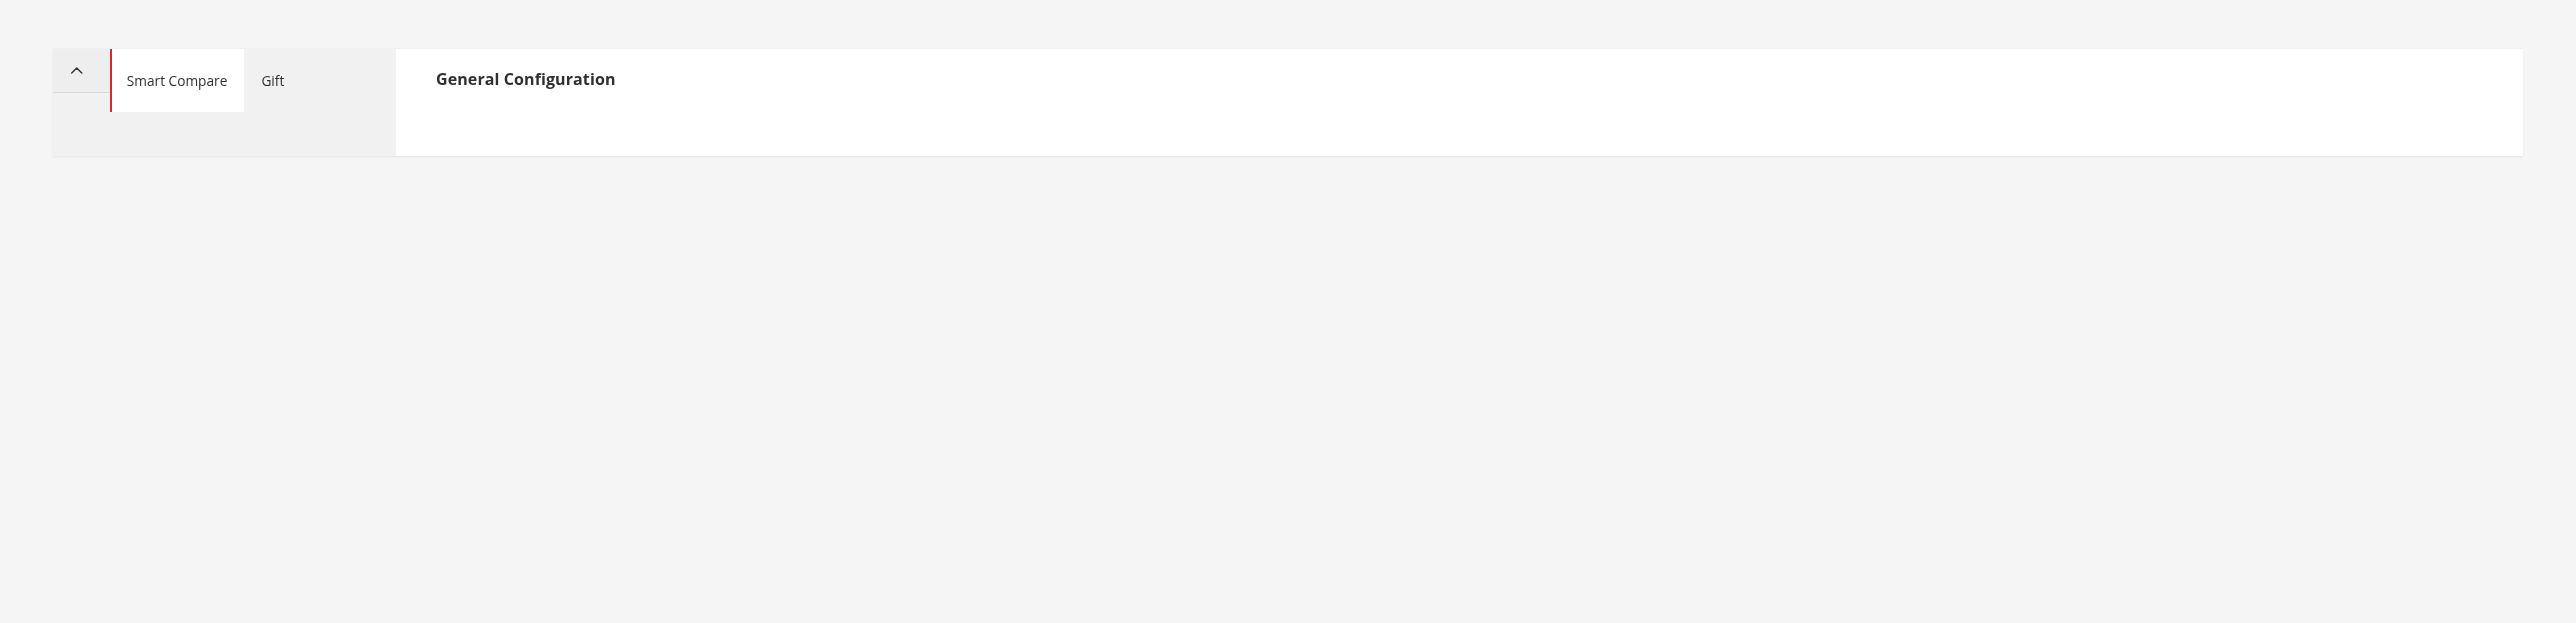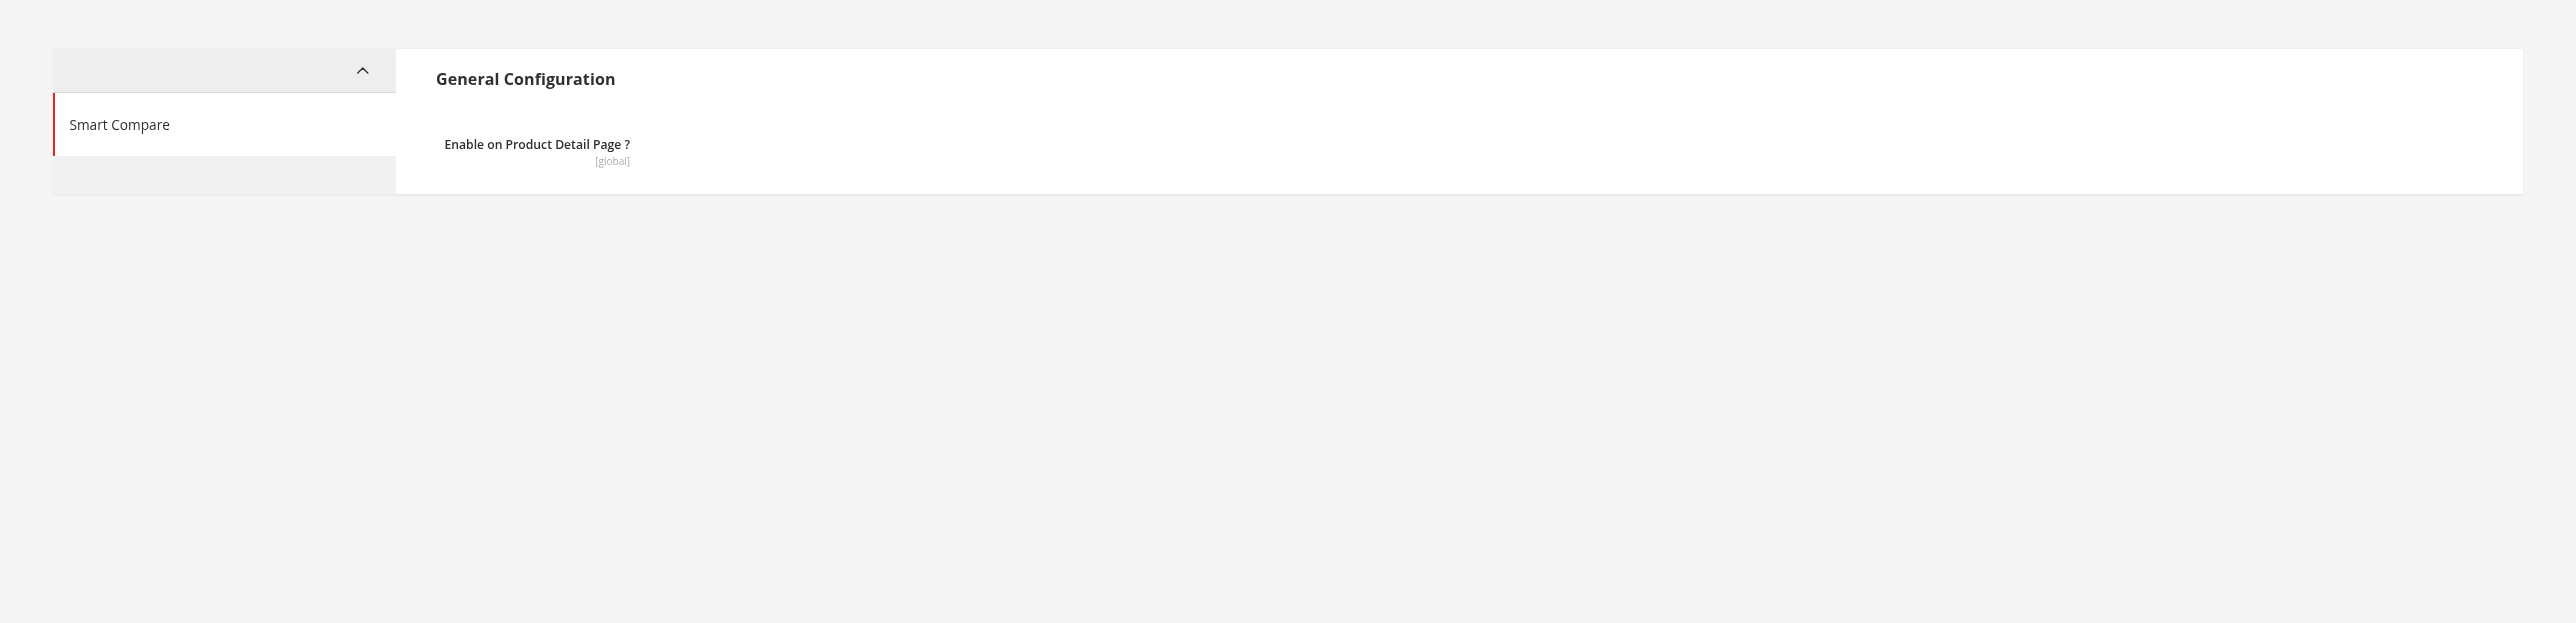--- a/index.html
+++ b/index.html
@@ -13,21 +13,21 @@
       background: #fff;
       box-shadow: 0 0.7px 2.2px rgba(0,0,0,0.08);
       border-radius: 1.4px;
       overflow: visible;
     }
     .sidebar {
       width: 343px;
       flex-shrink: 0;
       background: #f1f1f1;
       display: flex;
-      flex-direction: column;
+      flex-direction: row;
     }
     .sidebar-header {
       height: 44px;
       background: #eeeeee;
       border-bottom: 0.7px solid #d6d6d6;
       display: flex;
       align-items: center;
       justify-content: flex-end;
       padding: 0 26px 0 17px;
       cursor: pointer;
@@ -134,26 +134,25 @@
     <div class="sidebar-header">
       <span class="chev">
         <svg width="11.5" height="7.2" viewBox="0 0 16 10">
             <path d="M1 8.5 L8 1.5 L15 8.5" stroke="#333" stroke-width="2" fill="none" stroke-linecap="round" stroke-linejoin="round"></path>
           </svg>
       </span>
     </div>
     <div class="sidebar-item active">
       <span>Smart Compare</span>
     </div>
+    <div class="sidebar-item">
+      <span>Gift</span>
+    </div>
   </div>
 
   <div class="content">
     <h2 class="section-title">General Configuration</h2>
 
     <div class="field-row">
-      <div class="field-label-col">
-        <div class="field-label">Enable on Product Detail Page ?</div>
-        <div class="field-scope">[global]</div>
-      </div>
     </div>
   </div>
 </div>
 
 
 </body></html>

